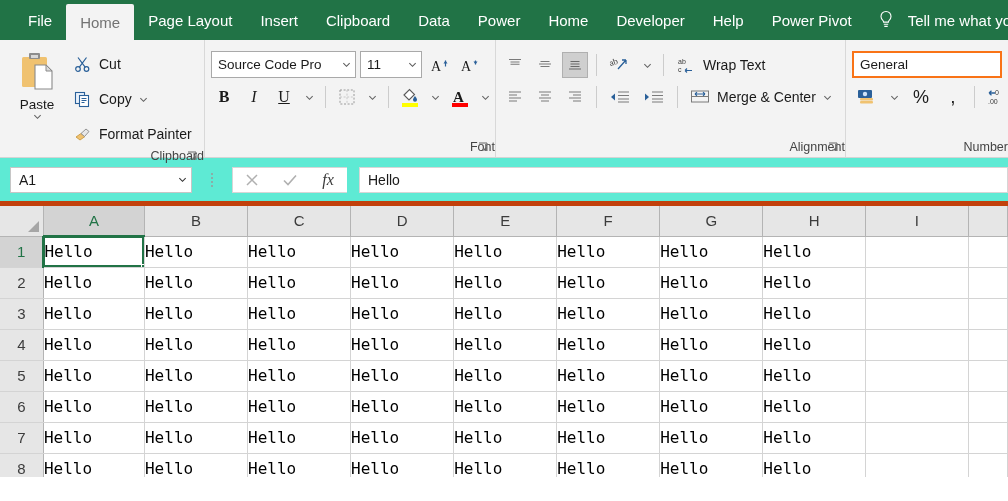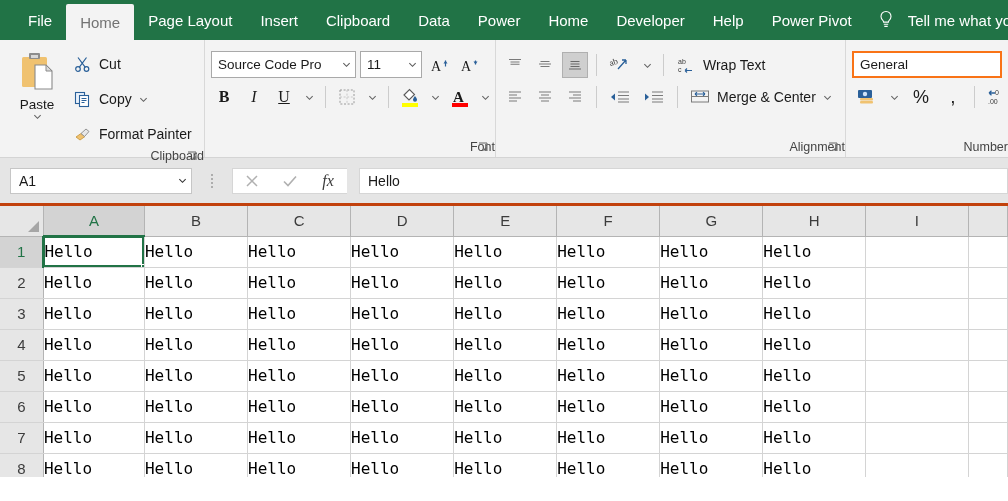--- a/index.html
+++ b/index.html
@@ -142,25 +142,25 @@
     height: 27px; width: 100%;
     border: 2px solid #f97316; background: #fff;
     display: flex; align-items: center;
     padding: 0 6px; font-size: 13.5px; color: #1a1a1a;
     cursor: pointer;
   }
 
   
   .fbar {
     height: 48px;
-    background: #e5e5e5;
+    background: #5eead4;
     display: flex; align-items: center;
     padding: 0 0 0 10px;
     gap: 12px;
-    border-bottom: 3px solid #c2410c;
+    border-bottom: 5px solid #c2410c;
   }
   .namebox {
     width: 182px; height: 26px;
     border: 1px solid #c6c6c6; background: #fff;
     display: flex; align-items: center;
     padding: 0 4px 0 8px;
     font-size: 14px; color: #1a1a1a;
     cursor: pointer;
   }
   .namebox .val { flex: 1; }

